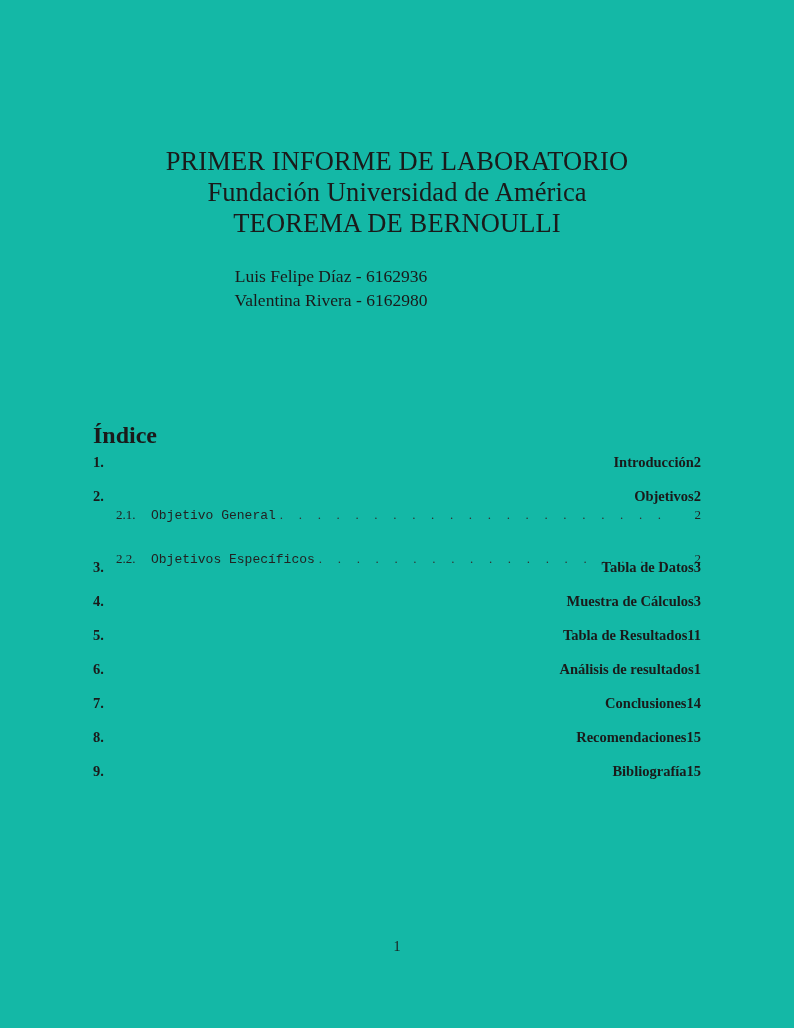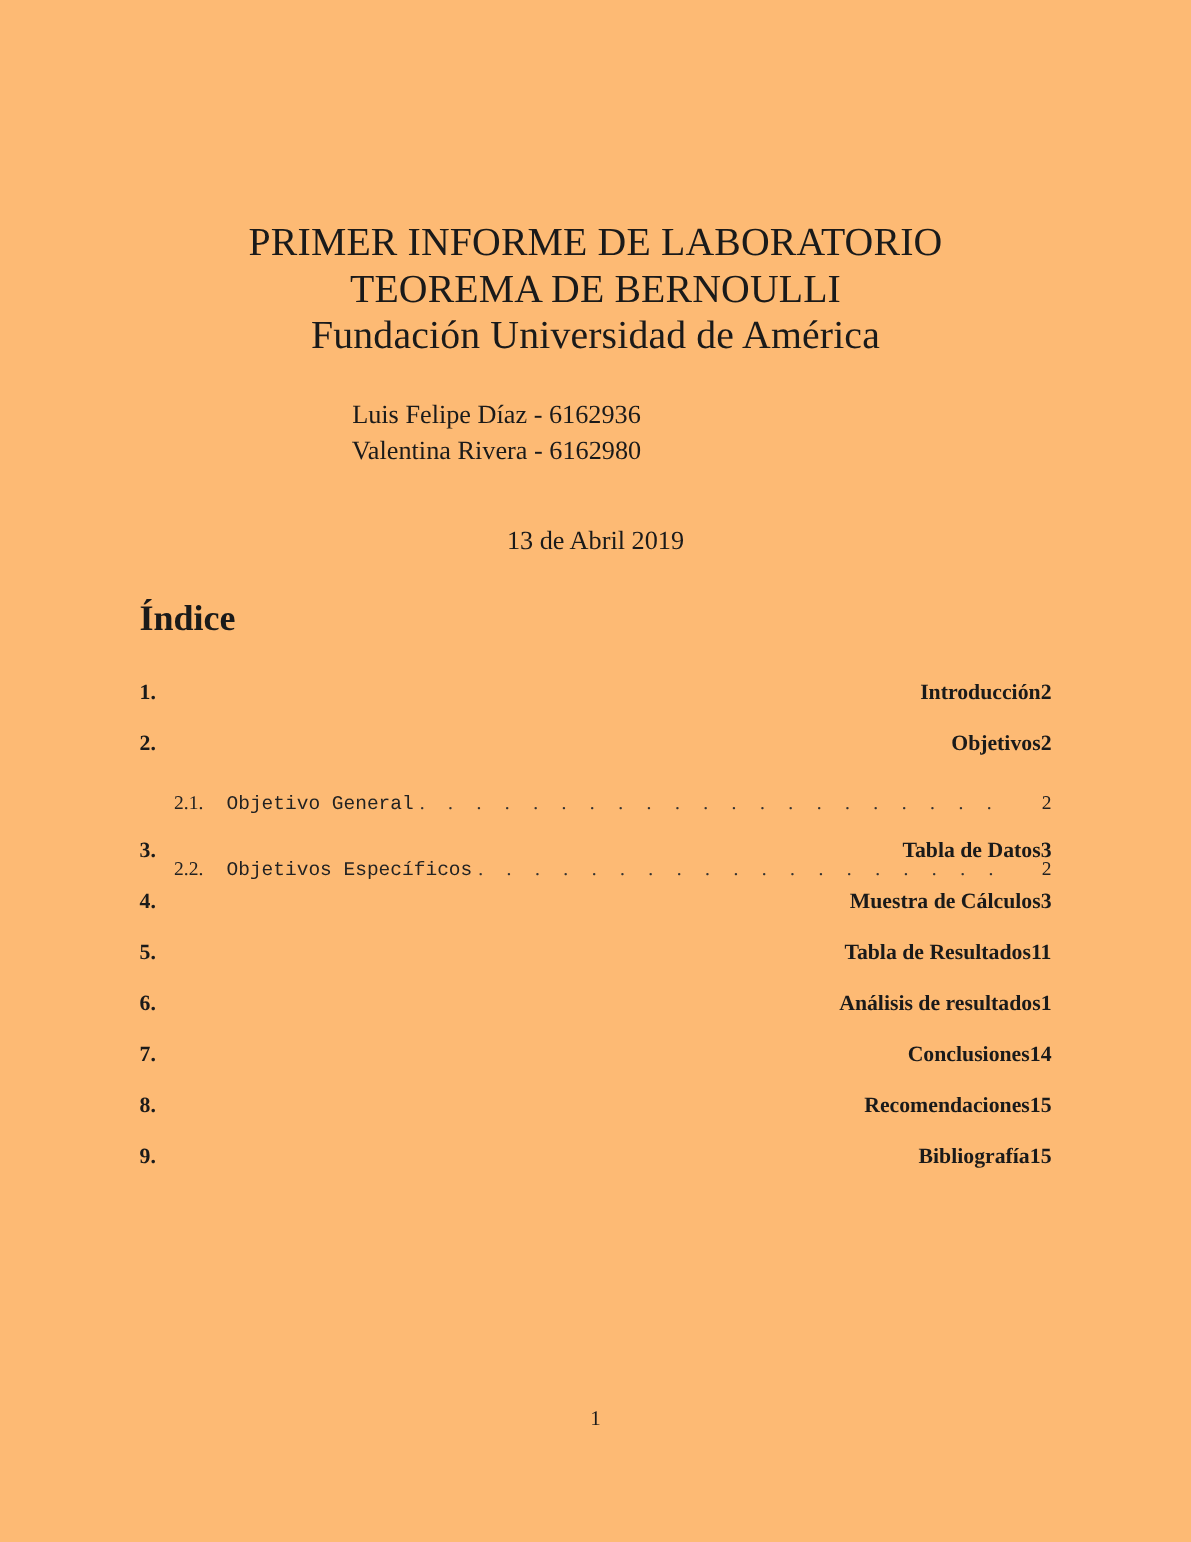--- a/index.html
+++ b/index.html
@@ -13,21 +13,21 @@
       position: relative;
       font-family: "DejaVu Serif", "Liberation Serif", serif;
       color: #1a1a1a;
       overflow: hidden;
     }
     .page {
       position: absolute;
       left: 0; top: 0;
       width: 794px;
       height: 1028px;
-      background: #fdba74;
+      background: #14b8a6;
     }
     .title-block {
       position: absolute;
       top: 146px;
       left: 0;
       width: 794px;
       text-align: center;
       font-family: "Liberation Serif", serif;
     }
     .title-line {
@@ -52,21 +52,21 @@
       left: 0;
       width: 794px;
       text-align: center;
       font-family: "Liberation Serif", serif;
       font-size: 17.5px;
       line-height: 22px;
     }
     .toc-heading {
       position: absolute;
       left: 93px;
-      top: 398px;
+      top: 420px;
       font-family: "Liberation Serif", serif;
       font-weight: bold;
       font-size: 24px;
       line-height: 30px;
     }
     .toc {
       position: absolute;
       left: 93px;
       width: 608px;
       top: 0;
@@ -98,21 +98,20 @@
       position: absolute;
       left: 0;
       width: 608px;
       display: flex;
       align-items: baseline;
       font-family: "Liberation Serif", serif;
       font-weight: normal;
       font-size: 13px;
       line-height: 17px;
       color: #222;
-      margin-top: 20px;
     }
     .toc-sub .num {
       width: 45px;
       padding-left: 23px;
       flex: none;
       box-sizing: border-box;
       width: 58px;
     }
     .toc-sub .label {
       flex: none;
@@ -143,30 +142,29 @@
       font-size: 14px;
     }
   </style>
 </head>
 <body>
 
 <div class="page">
 
   <div class="title-block">
     <div class="title-line">PRIMER INFORME DE LABORATORIO</div>
+    <div class="title-line">Fundación Universidad de América</div>
     <div class="title-line">TEOREMA DE BERNOULLI</div>
-    <div class="title-line">Fundación Universidad de América</div>
   </div>
 
   <div class="authors">
     <div>Luis Felipe Díaz - 6162936</div>
     <div>Valentina Rivera - 6162980</div>
   </div>
 
-  <div class="date">13 de Abril 2019</div>
 
   <div class="toc-heading">Índice</div>
 
   <div class="toc">
 
     <div class="toc-entry" style="top:453px;">
       <span class="num">1.</span>
       <span class="label">Introducción</span>
       <span class="page-num">2</span>
     </div>

